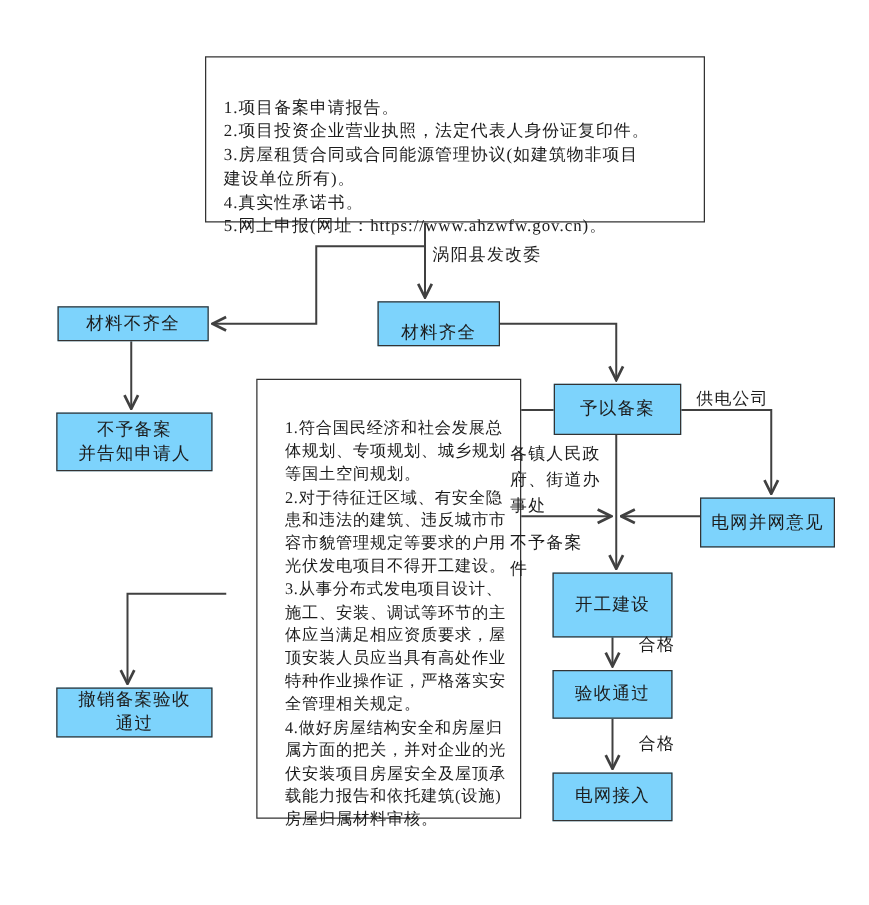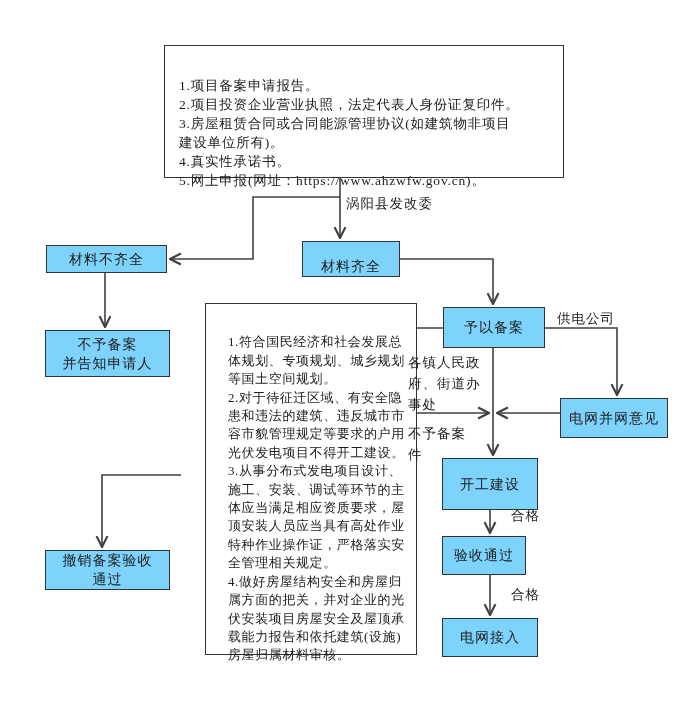--- a/index.html
+++ b/index.html
@@ -43,21 +43,21 @@
     left:181px;top:303px;width:212px;height:352px;
     padding:11px 4px 0 22px;
     font-size:13px;line-height:18.4px;letter-spacing:0.6px;
   }
   #node-materials-incomplete{left:46px;top:245px;width:121px;height:28px;}
   #node-materials-complete{left:302px;top:241px;width:98px;height:36px;align-items:flex-end;}
   #node-no-filing{left:45px;top:330px;width:125px;height:47px;}
   #node-filing-approved{left:443px;top:307px;width:102px;height:41px;}
   #node-grid-opinion{left:560px;top:398px;width:108px;height:40px;}
   #node-construction{left:442px;top:458px;width:96px;height:52px;}
-  #node-acceptance{left:442px;top:536px;width:84px;height:39px;}
+  #node-acceptance{left:442px;top:536px;width:96px;height:39px;}
   #node-grid-access{left:442px;top:618px;width:96px;height:39px;}
   #node-revoke{left:45px;top:550px;width:125px;height:40px;}
   .edge-label{
     position:absolute;
     font-size:13.5px;
     letter-spacing:1px;
     white-space:pre-line;
     line-height:21px;
   }
   #label-authority{left:346px;top:193px;}

